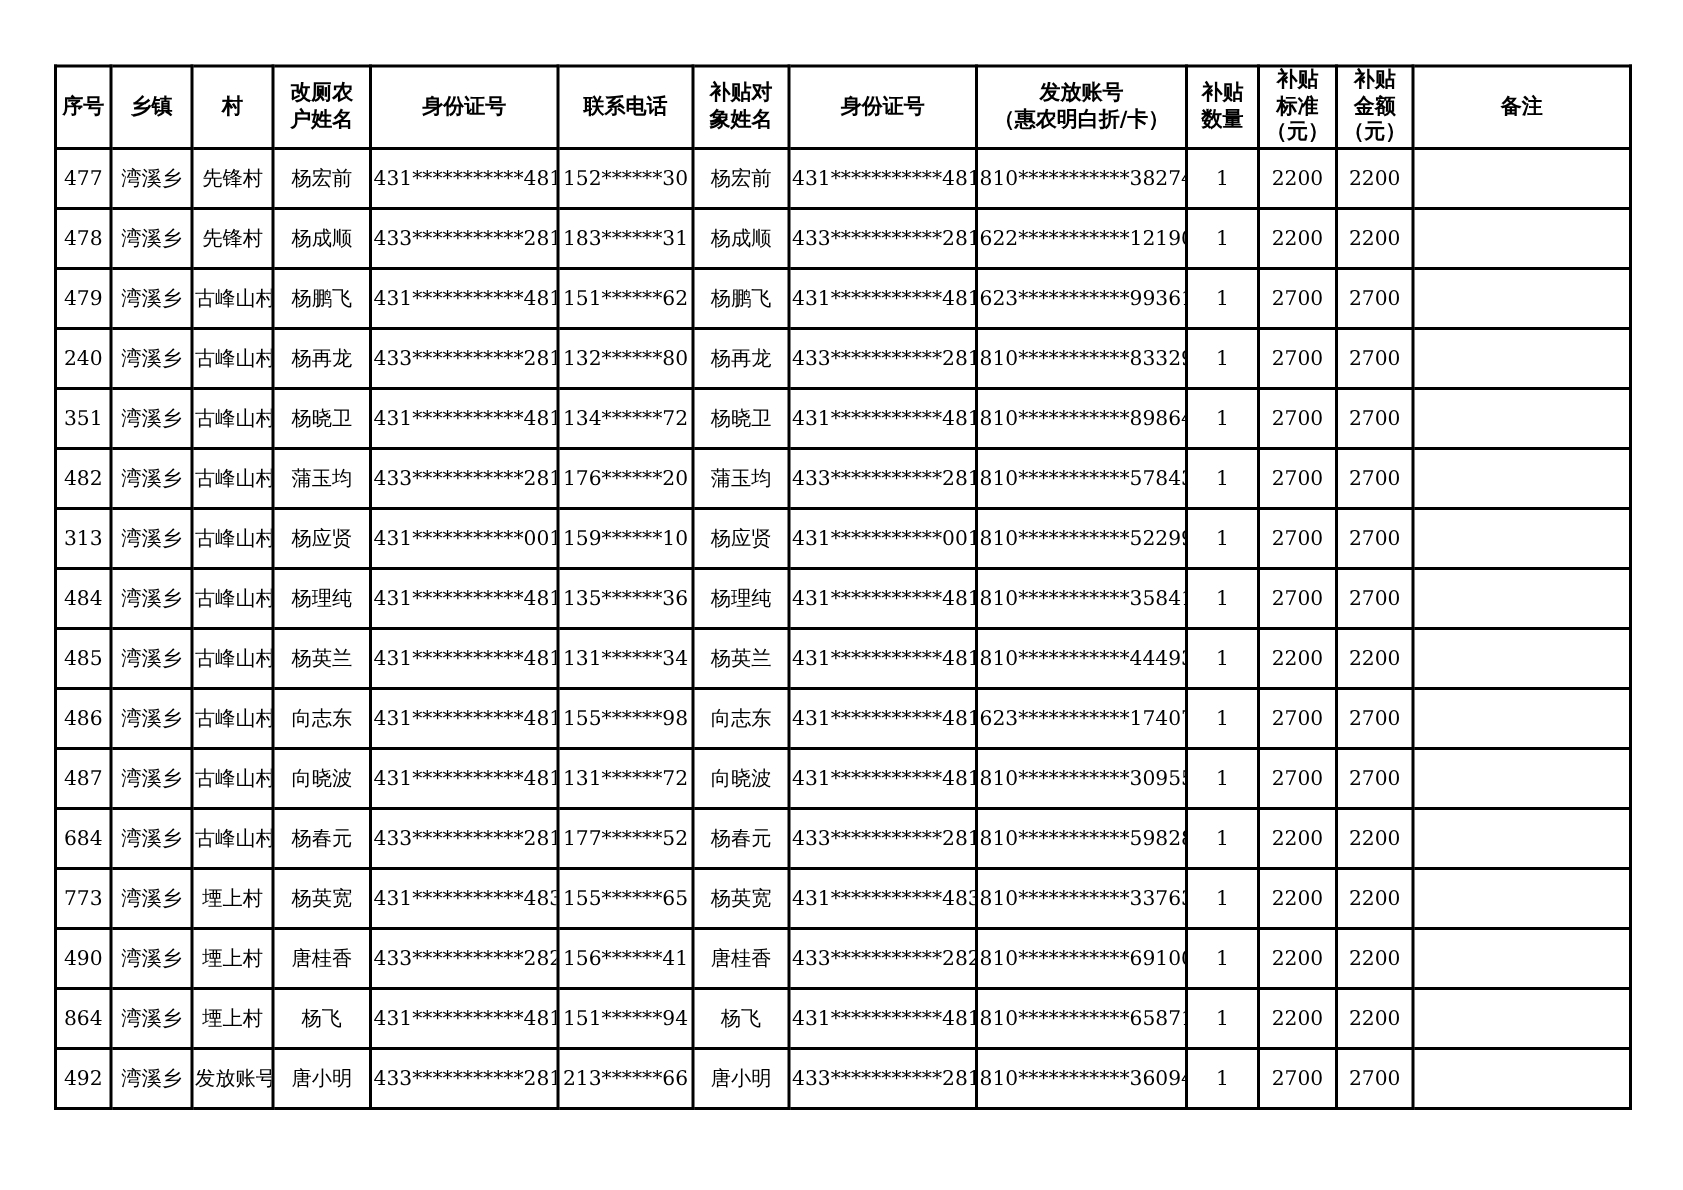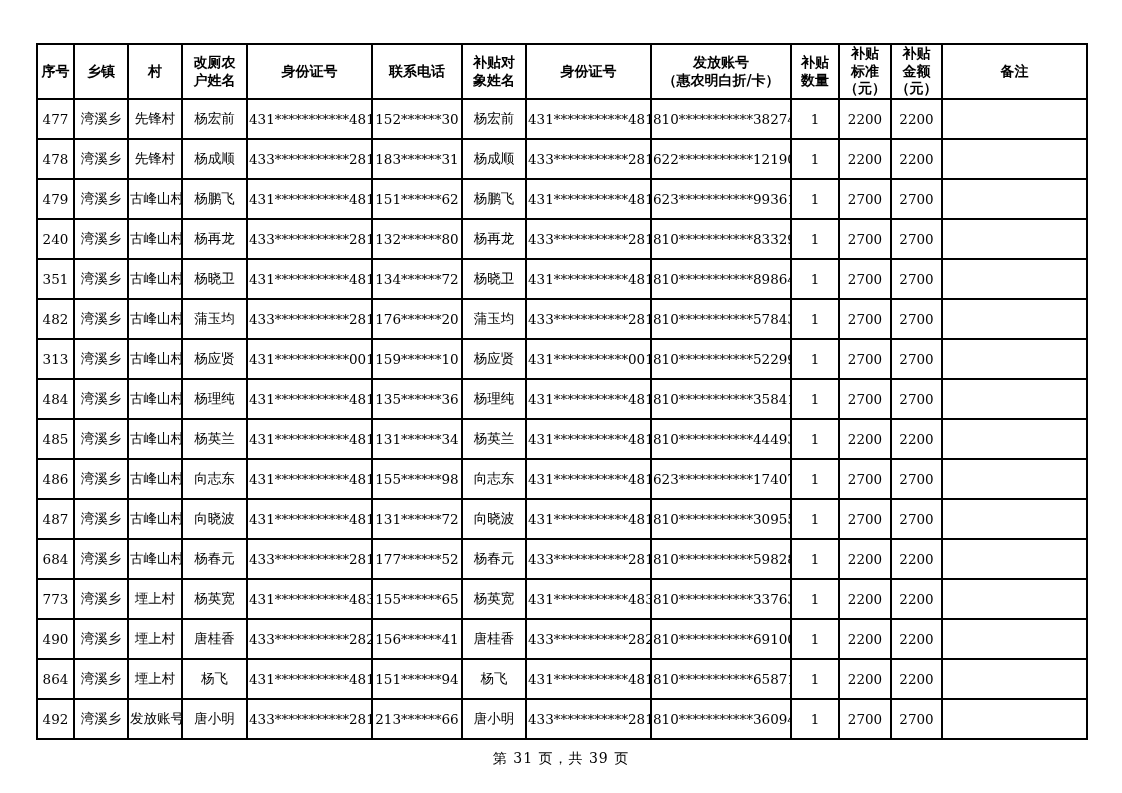--- a/index.html
+++ b/index.html
@@ -336,15 +336,14 @@
             <td>唐小明</td>
             <td>433***********2819</td>
             <td>810***********36094</td>
             <td>1</td>
             <td>2700</td>
             <td>2700</td>
             <td></td>
           </tr>
         </tbody>
     </table>
-    <div class="footer">第 31 页，共 39 页</div>
   </div>
 </div>
 
 </body></html>

